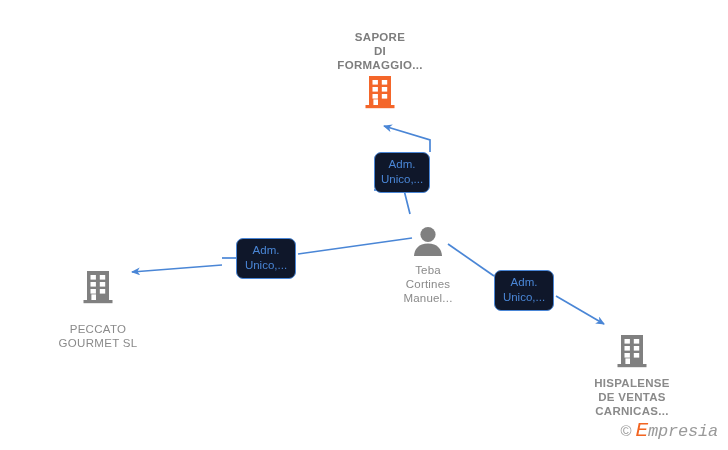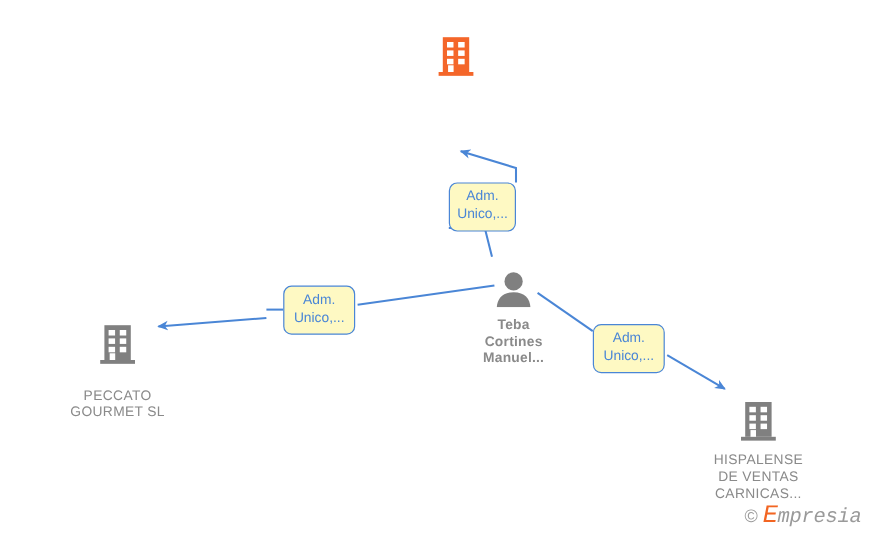--- a/index.html
+++ b/index.html
@@ -60,21 +60,21 @@
   .node.title-above .node-label {
     margin-bottom: 3px;
   }
 
   
   .edge-label {
     position: absolute;
     box-sizing: border-box;
     border: 1.6px solid #4a86d6;
     border-radius: 7px;
-    background: #fef9c3;
+    background: #0f172a;
     color: #4a86d6;
     font-size: 11.5px;
     line-height: 15px;
     text-align: center;
     padding: 4px 6px 5px 6px;
     white-space: pre-line;
   }
 
   
   #watermark {
@@ -125,36 +125,39 @@
       <path d="M222,265 L132,272" stroke="#4a86d6" stroke-width="1.7" fill="none" marker-end="url(#arrow-blue)"></path>
     </g>
 
     <g>
       <path d="M448,244 L494,276" stroke="#4a86d6" stroke-width="1.7" fill="none"></path>
       <path d="M556,296 L604,324" stroke="#4a86d6" stroke-width="1.7" fill="none" marker-end="url(#arrow-blue)"></path>
     </g>
   </svg>
 
   <div class="node title-above" style="left:330px; top:30px; width:100px;">
+    <span class="node-label company-main">SAPORE
+DI
+FORMAGGIO...</span>
     <span class="glyph">
       <svg width="30" height="34" viewBox="0 0 30 34" xmlns="http://www.w3.org/2000/svg">
         <rect x="4" y="1" width="22" height="29" fill="#f4662a"></rect>
         <rect x="0.5" y="30" width="29" height="3.2" fill="#f4662a"></rect>
         <rect x="7.5" y="5" width="5.4" height="4.6" fill="#ffffff"></rect>
         <rect x="16.8" y="5" width="5.4" height="4.6" fill="#ffffff"></rect>
         <rect x="7.5" y="12" width="5.4" height="4.6" fill="#ffffff"></rect>
         <rect x="16.8" y="12" width="5.4" height="4.6" fill="#ffffff"></rect>
         <rect x="7.5" y="19" width="5.4" height="4.6" fill="#ffffff"></rect>
         <rect x="16.8" y="19" width="5.4" height="4.6" fill="#ffffff"></rect>
         <rect x="8.4" y="24.4" width="4.6" height="5.6" fill="#ffffff"></rect>
       </svg>
     </span>
   </div>
 
-  <div class="node" style="left:388px; top:226px; width:80px;font-weight:bold;">
+  <div class="node" style="left:388px; top:226px; width:80px;">
     <span class="glyph">
       <svg width="32" height="30" viewBox="0 0 32 30" xmlns="http://www.w3.org/2000/svg">
         <circle cx="16" cy="8.5" r="7.6" fill="#808080"></circle>
         <path d="M16,17.5 C6.6,17.5 2.4,23 2.0,30 L30,30 C29.6,23 25.4,17.5 16,17.5 Z" fill="#808080"></path>
       </svg>
     </span>
     <span class="node-label person" style="display:block; margin-top:3px;">Teba
 Cortines
 Manuel...</span>
   </div>
@@ -184,21 +187,21 @@
         <rect x="0.5" y="30" width="29" height="3.2" fill="#808080"></rect>
         <rect x="7.5" y="5" width="5.4" height="4.6" fill="#ffffff"></rect>
         <rect x="16.8" y="5" width="5.4" height="4.6" fill="#ffffff"></rect>
         <rect x="7.5" y="12" width="5.4" height="4.6" fill="#ffffff"></rect>
         <rect x="16.8" y="12" width="5.4" height="4.6" fill="#ffffff"></rect>
         <rect x="7.5" y="19" width="5.4" height="4.6" fill="#ffffff"></rect>
         <rect x="16.8" y="19" width="5.4" height="4.6" fill="#ffffff"></rect>
         <rect x="8.4" y="24.4" width="4.6" height="5.6" fill="#ffffff"></rect>
       </svg>
     </span>
-    <span class="node-label company" style="display:block; margin-top:4px;">HISPALENSE
+    <span class="node-label company" style="display:block; margin-top:4px;font-weight:bold;">HISPALENSE
 DE VENTAS
 CARNICAS...</span>
   </div>
 
   <div class="edge-label" style="left:374px; top:152px; width:56px;">Adm.
 Unico,...</div>
 
   <div class="edge-label" style="left:236px; top:238px; width:60px;">Adm.
 Unico,...</div>
 

